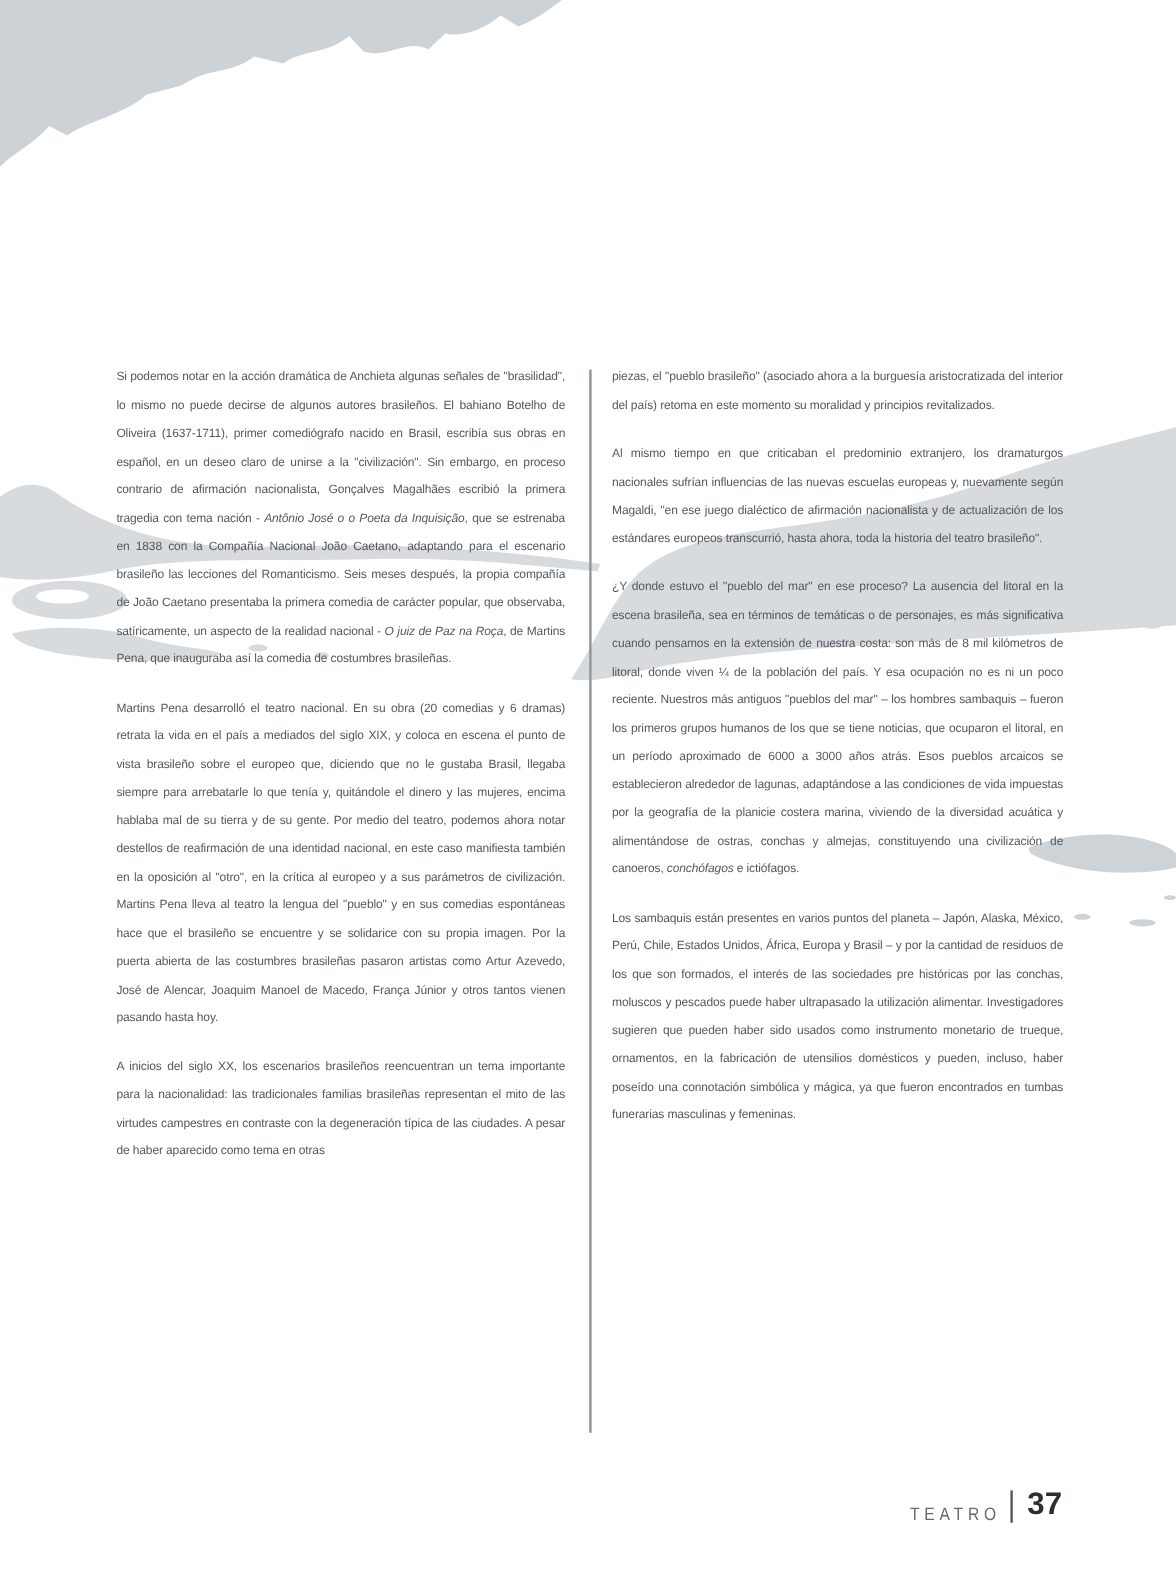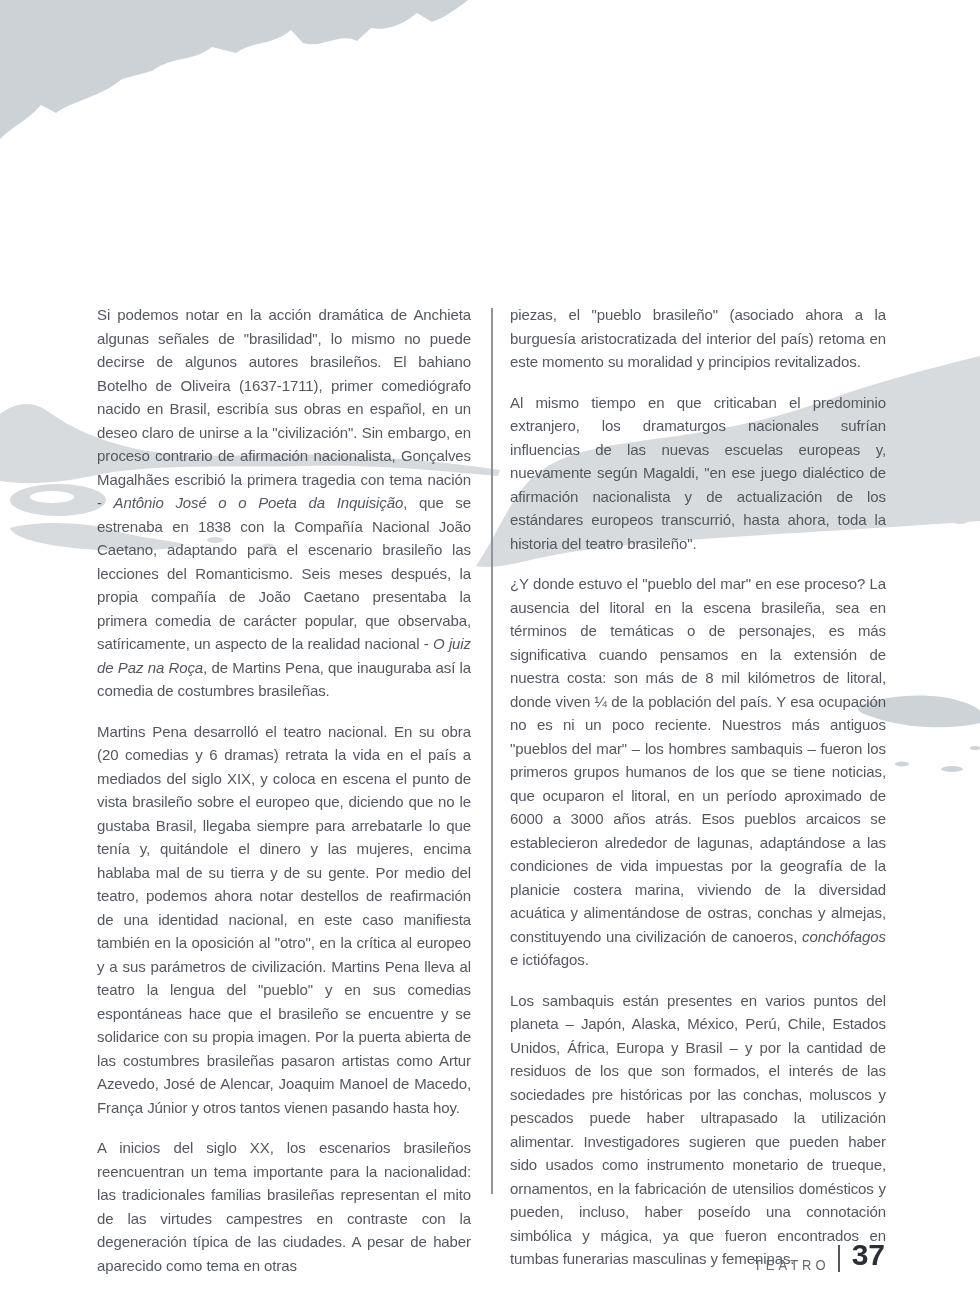--- a/index.html
+++ b/index.html
@@ -4,42 +4,42 @@
 <style>
   html,body{margin:0;padding:0;}
   body{
     width:980px;height:1314px;position:relative;overflow:hidden;
     background:#ffffff;
     font-family:"Liberation Sans",sans-serif;
   }
   #decor{position:absolute;left:0;top:0;z-index:0;}
   .col{
     position:absolute;top:303px;z-index:2;
-    color:#54585e;font-size:15px;line-height:23.5px;
+    color:#54585e;font-size:10px;line-height:23.5px;
     text-align:justify;letter-spacing:-0.1px;
   }
   .col p{margin:0 0 17px 0;}
   .col p:last-child{margin-bottom:0;}
   .col em{font-style:italic;}
   #col-left{left:97px;width:374px;}
   #col-right{left:510px;width:376px;}
   #divider{
     position:absolute;left:491px;top:308px;width:1.5px;height:886px;
     background:#8f959b;z-index:1;
   }
   #footer{
     position:absolute;top:1238px;right:95px;z-index:2;
     display:flex;align-items:flex-end;
   }
   #footer .label{
     font-size:13px;letter-spacing:4px;color:#65696e;
     text-transform:uppercase;transform:scaleY(1.15);
   }
   #footer .bar{width:2px;height:27px;background:#54575c;margin:0 12px 0 8px;}
-  #footer .num{font-size:30px;font-weight:bold;color:#2b2e33;}
+  #footer .num{font-size:26px;font-weight:bold;color:#2b2e33;}
 </style>
 </head>
 <body>
 
 <svg id="decor" width="980" height="1314" viewBox="0 0 980 1314">
 
   <path d="M0,0 L468,0
            C460,6 448,16 432,22 L417,13
            C404,24 388,31 371,28 L357,41
            C338,32 324,49 303,43 L291,30

